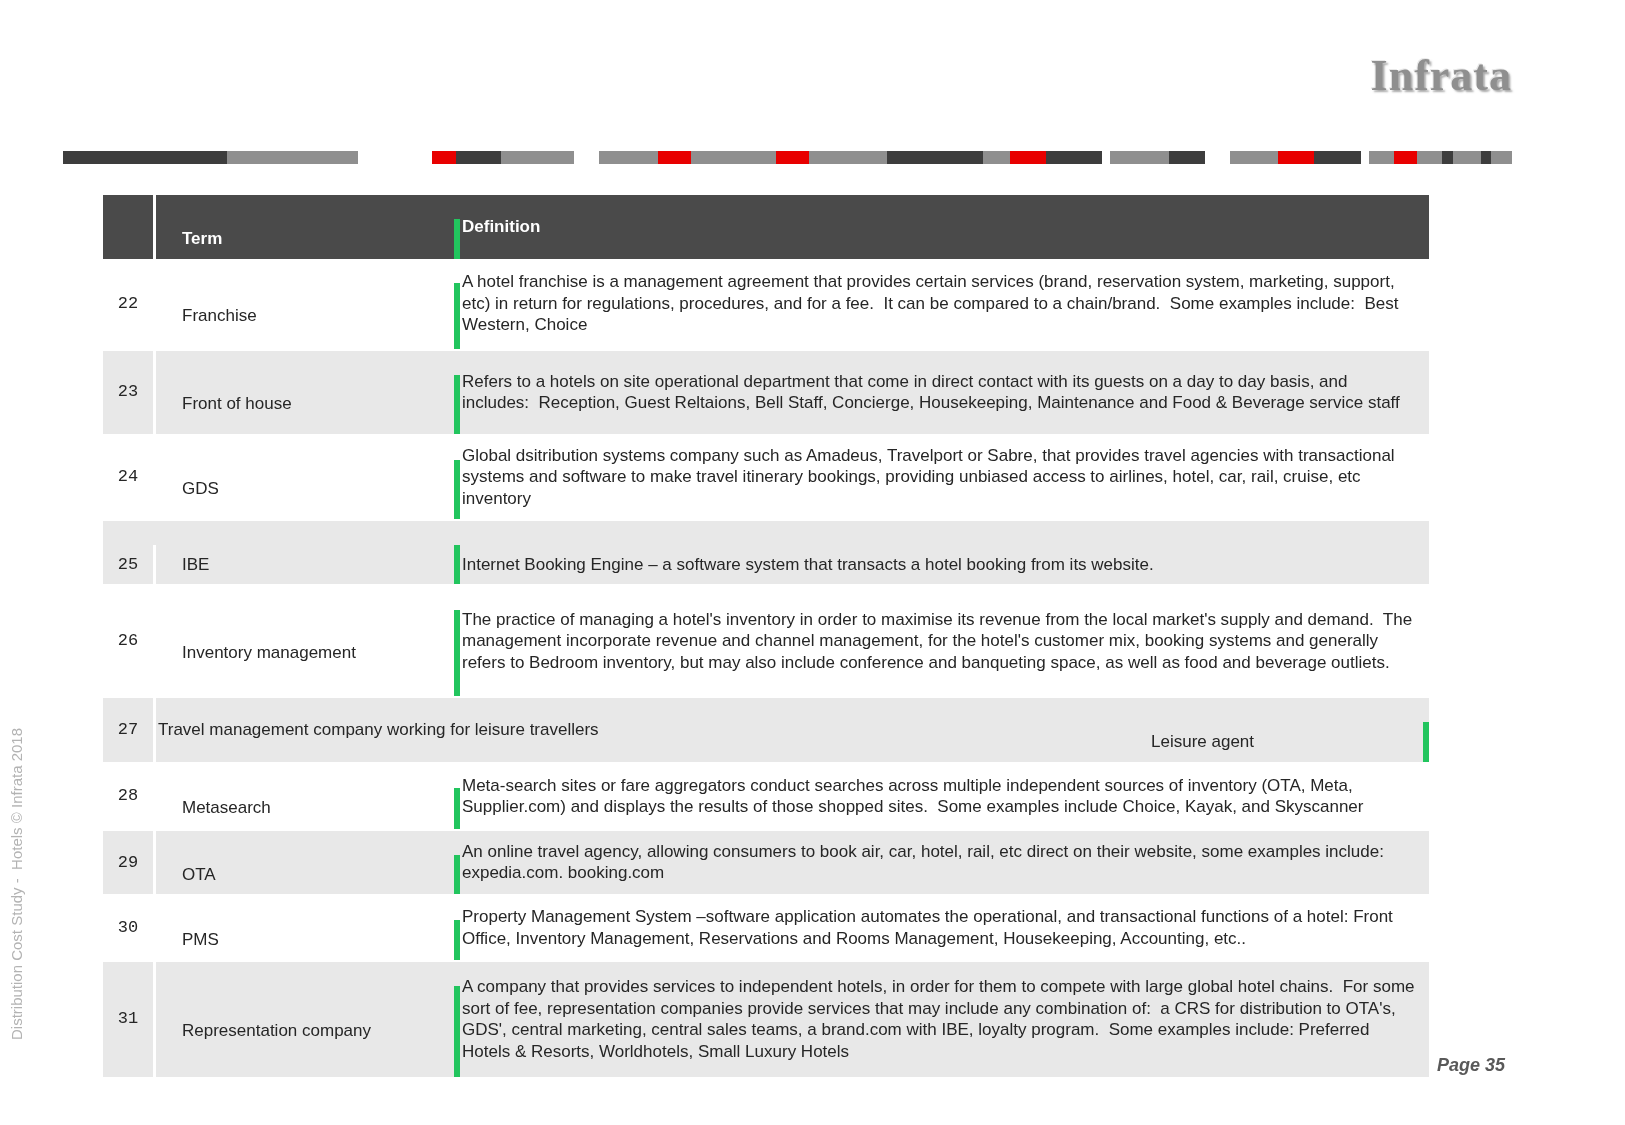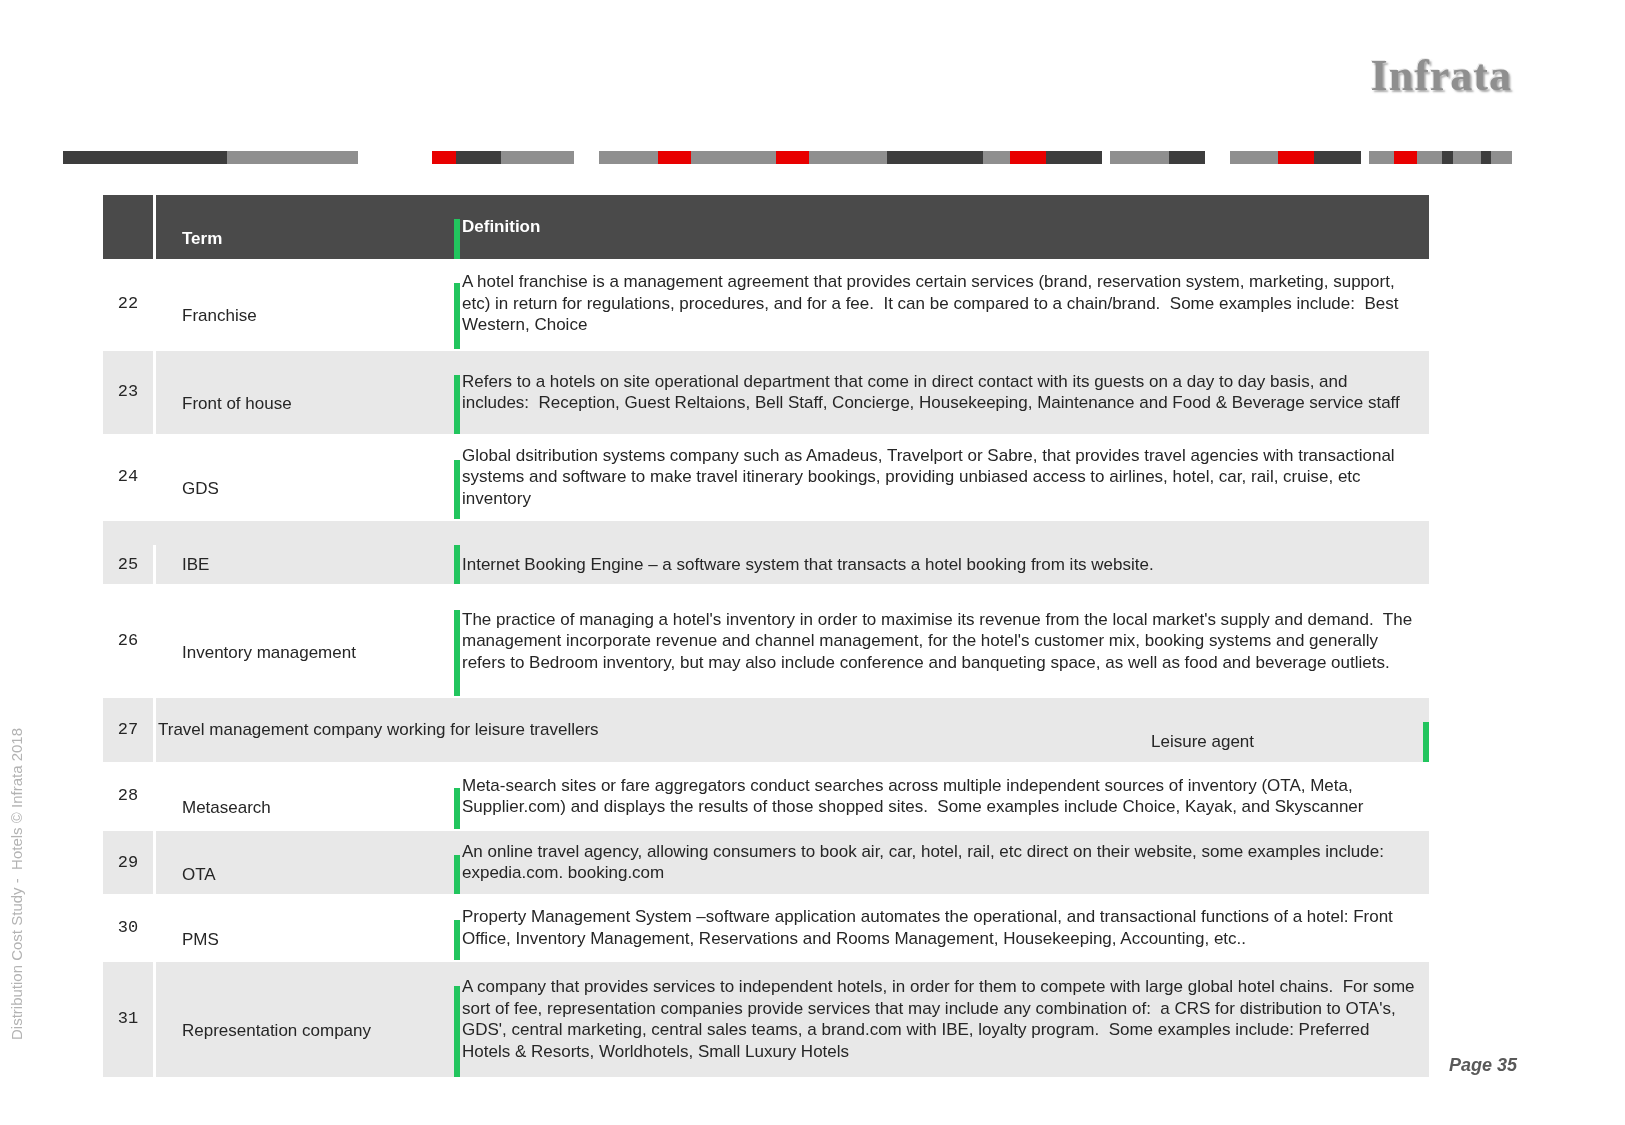--- a/index.html
+++ b/index.html
@@ -91,21 +91,21 @@
     left: 8px;
     top: 1040px;
     transform: rotate(-90deg);
     transform-origin: top left;
     font-size: 15px;
     color: #b3b3b3;
     white-space: pre;
   }
   .page-number {
     position: absolute;
-    right: 108px;
+    right: 120px;
     top: 1055px;
     font-size: 18px;
     font-weight: bold;
     font-style: italic;
     color: #595959;
   }
 </style>
 </head>
 <body>
 

